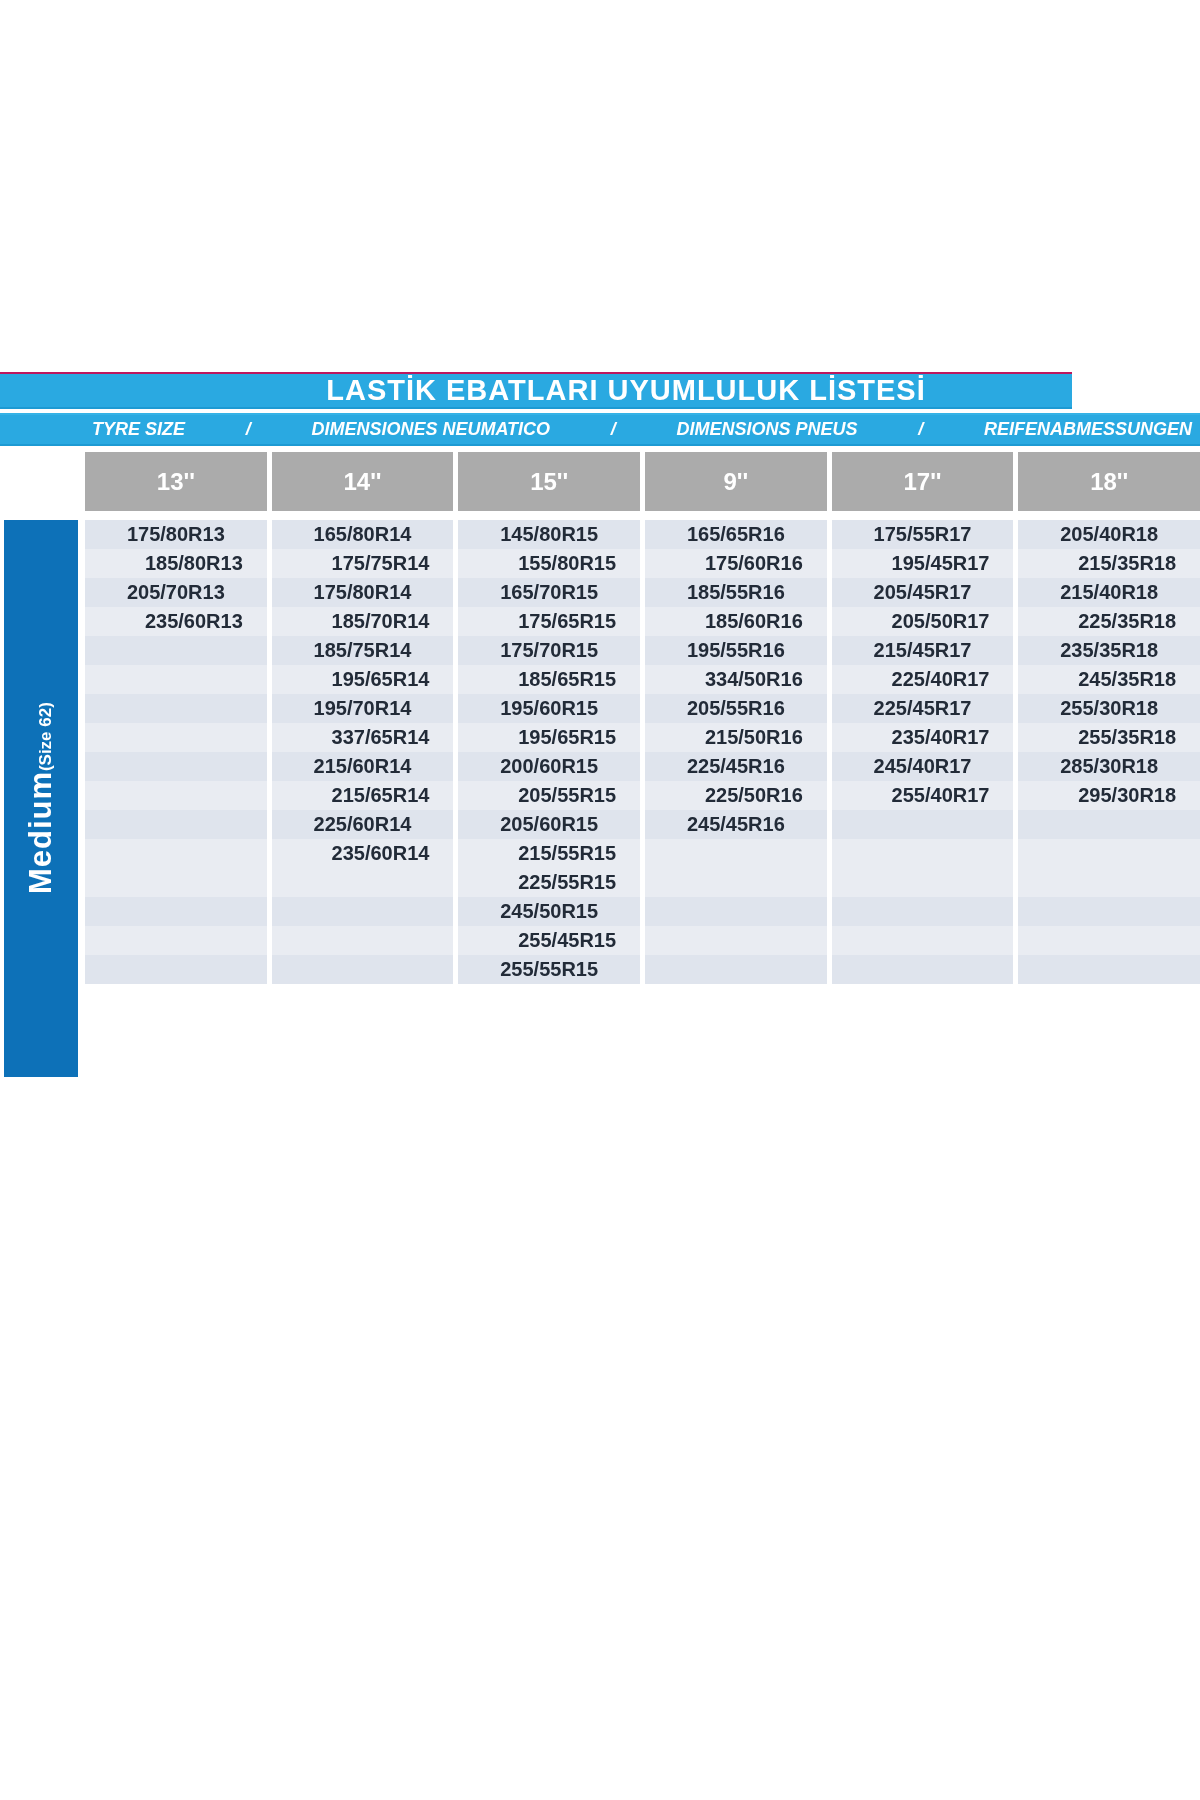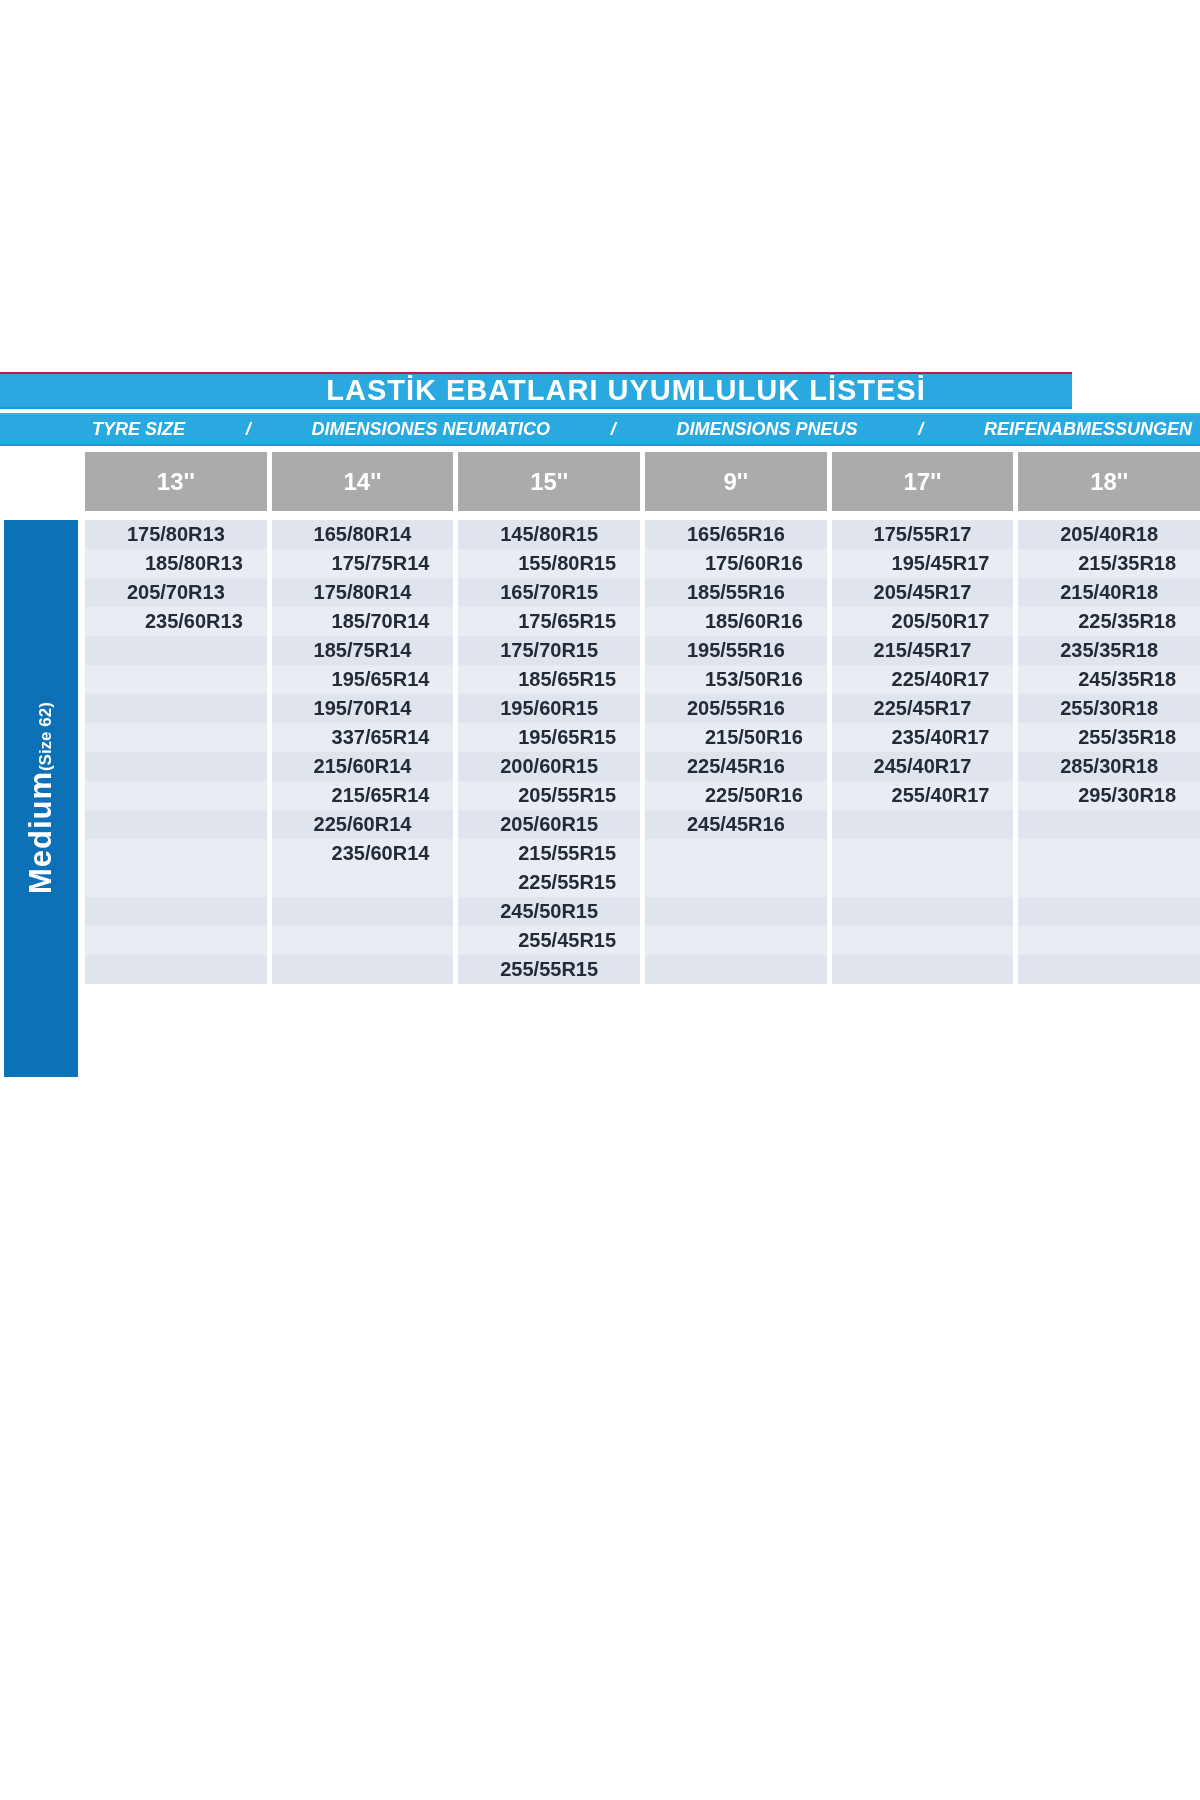--- a/index.html
+++ b/index.html
@@ -153,21 +153,21 @@
         <div class="grid-cell">185/75R14</div>
         <div class="grid-cell">175/70R15</div>
         <div class="grid-cell">195/55R16</div>
         <div class="grid-cell">215/45R17</div>
         <div class="grid-cell">235/35R18</div>
       </div>
       <div class="grid-row even">
         <div class="grid-cell"></div>
         <div class="grid-cell">195/65R14</div>
         <div class="grid-cell">185/65R15</div>
-        <div class="grid-cell">153/50R16</div>
+        <div class="grid-cell">334/50R16</div>
         <div class="grid-cell">225/40R17</div>
         <div class="grid-cell">245/35R18</div>
       </div>
       <div class="grid-row odd">
         <div class="grid-cell"></div>
         <div class="grid-cell">195/70R14</div>
         <div class="grid-cell">195/60R15</div>
         <div class="grid-cell">205/55R16</div>
         <div class="grid-cell">225/45R17</div>
         <div class="grid-cell">255/30R18</div>

